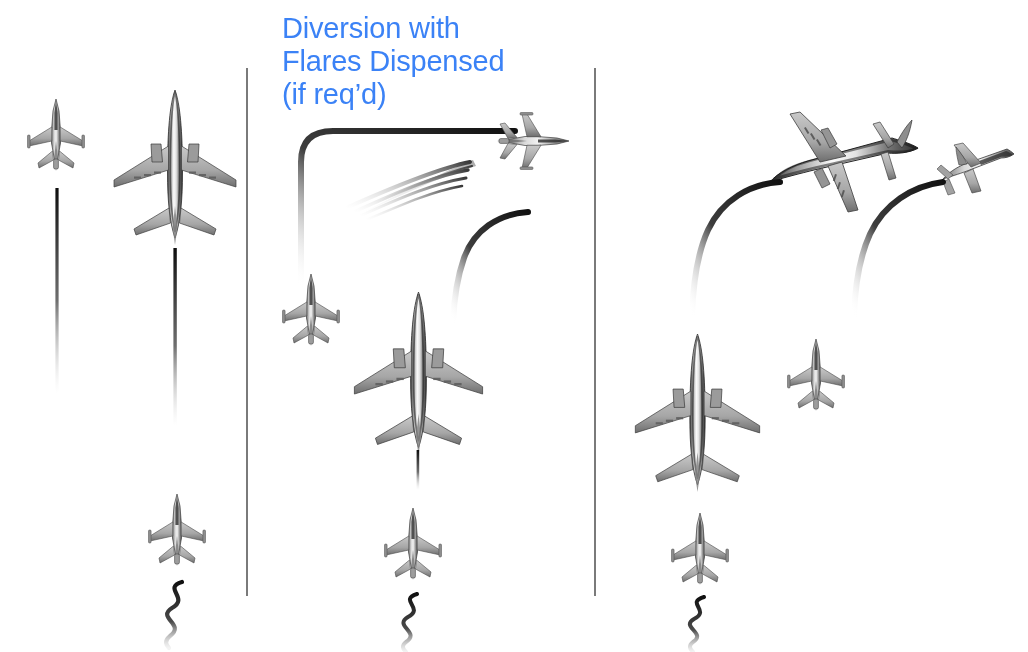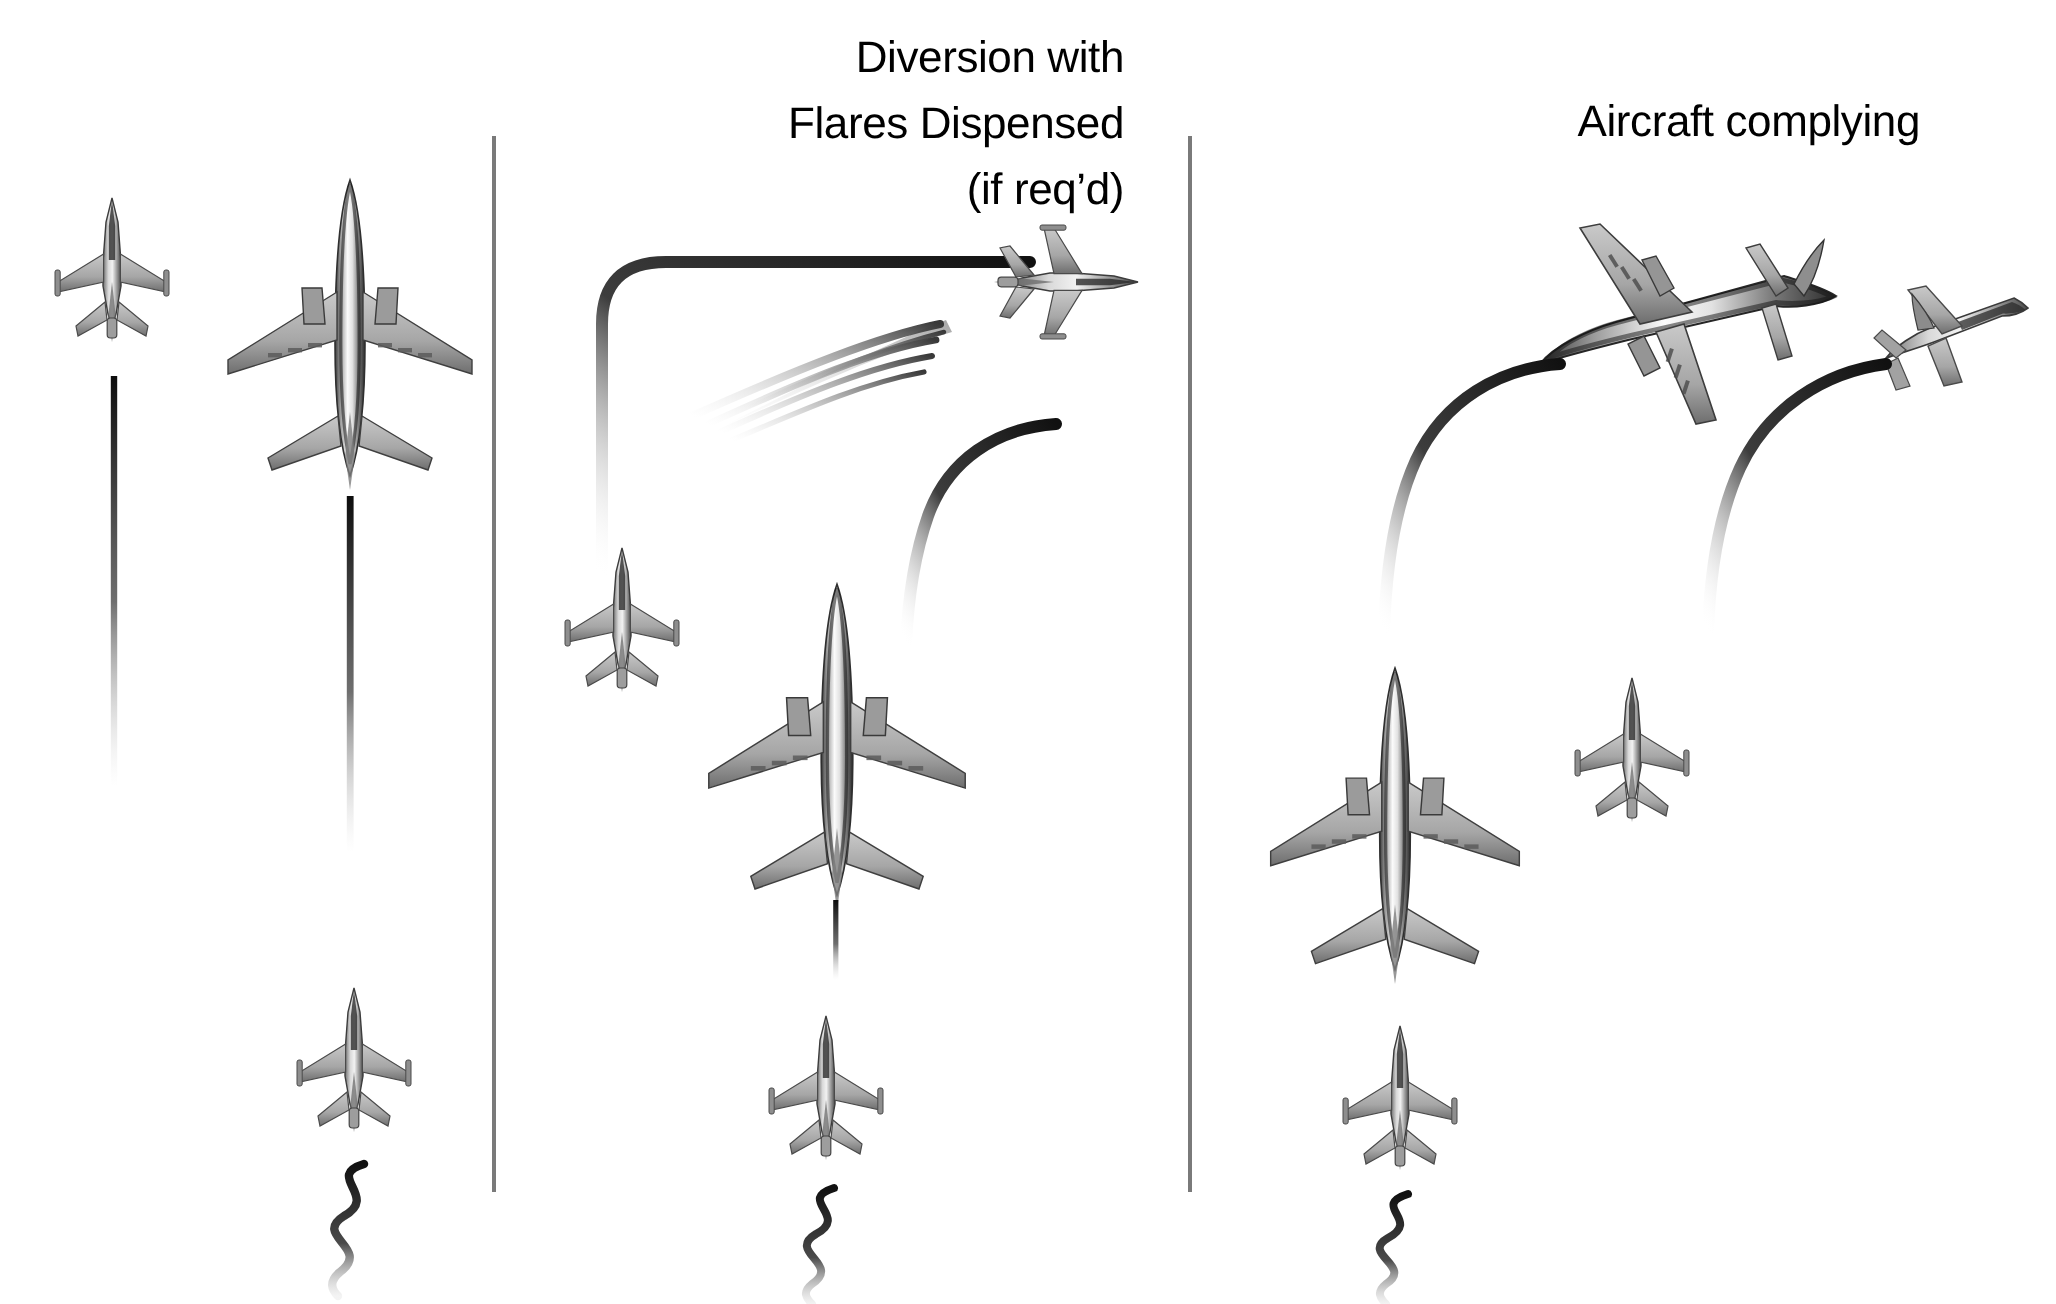--- a/index.html
+++ b/index.html
@@ -13,24 +13,24 @@
   }
   #stage {
     position: relative;
     width: 1028px;
     height: 652px;
     background: #ffffff;
     overflow: hidden;
   }
   .panel-title {
     position: absolute;
-    text-align: right;
-    color: #000000;
+    text-align: left;
+    color: #3b82f6;
     font-family: "Liberation Sans", sans-serif;
-    font-size: 22px;
+    font-size: 29px;
     line-height: 33px;
     white-space: pre-line;
     letter-spacing: -0.2px;
   }
   .divider {
     position: absolute;
     width: 2px;
     background: #7a7a7a;
   }
   .art {
@@ -163,21 +163,20 @@
         <rect x="8" y="28.6" width="10" height="4.8" rx="1.6" fill="#9d9d9d" stroke="#444" stroke-width="0.6"></rect>
       </g>
     </defs>
   </svg>
 
 
   <div class="panel-title" style="left:282px; top:12px; width:280px;">Diversion with
 Flares Dispensed
 (if req’d)</div>
 
-  <div class="panel-title" style="left:660px; top:44px; width:300px;">Aircraft complying</div>
 
   <div class="divider" style="left:246px; top:68px; height:528px;"></div>
   <div class="divider" style="left:594px; top:68px; height:528px;"></div>
 
   <div class="art" style="left:25px; top:97px;">
     <svg width="62" height="80" viewBox="0 0 62 80">
         <use href="#sym-fighter"></use>
       </svg>
   </div>
 

